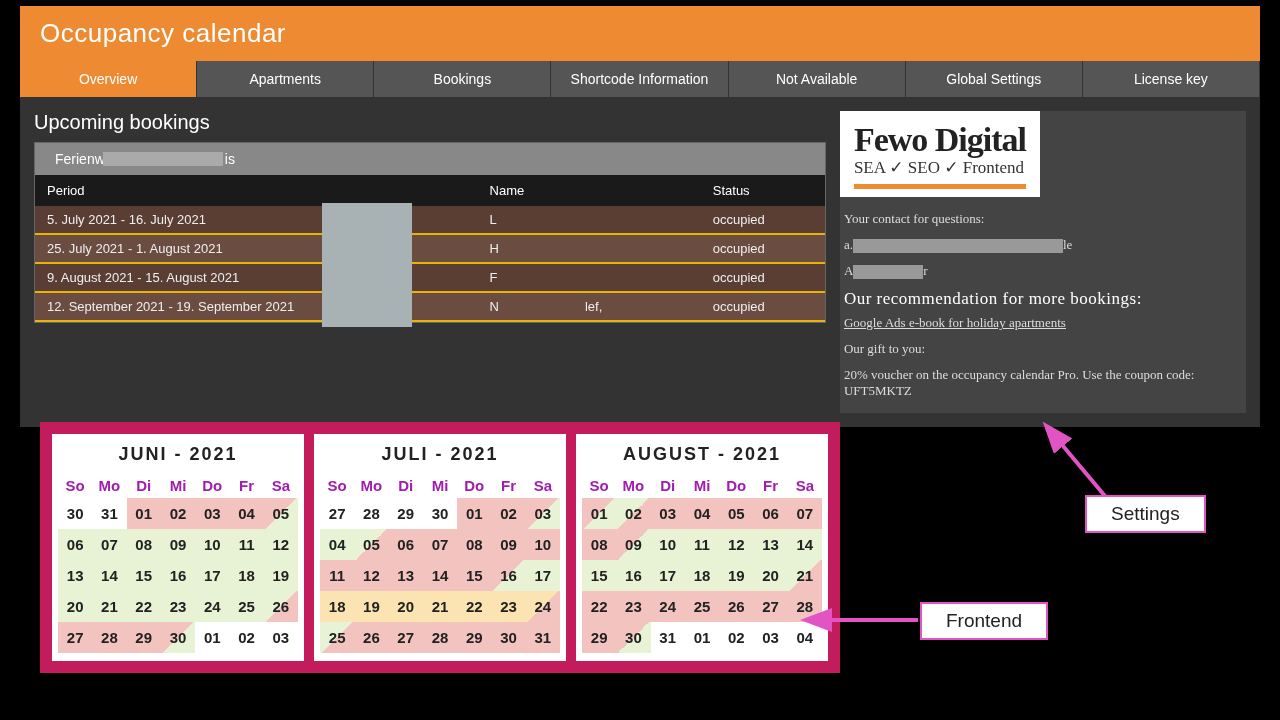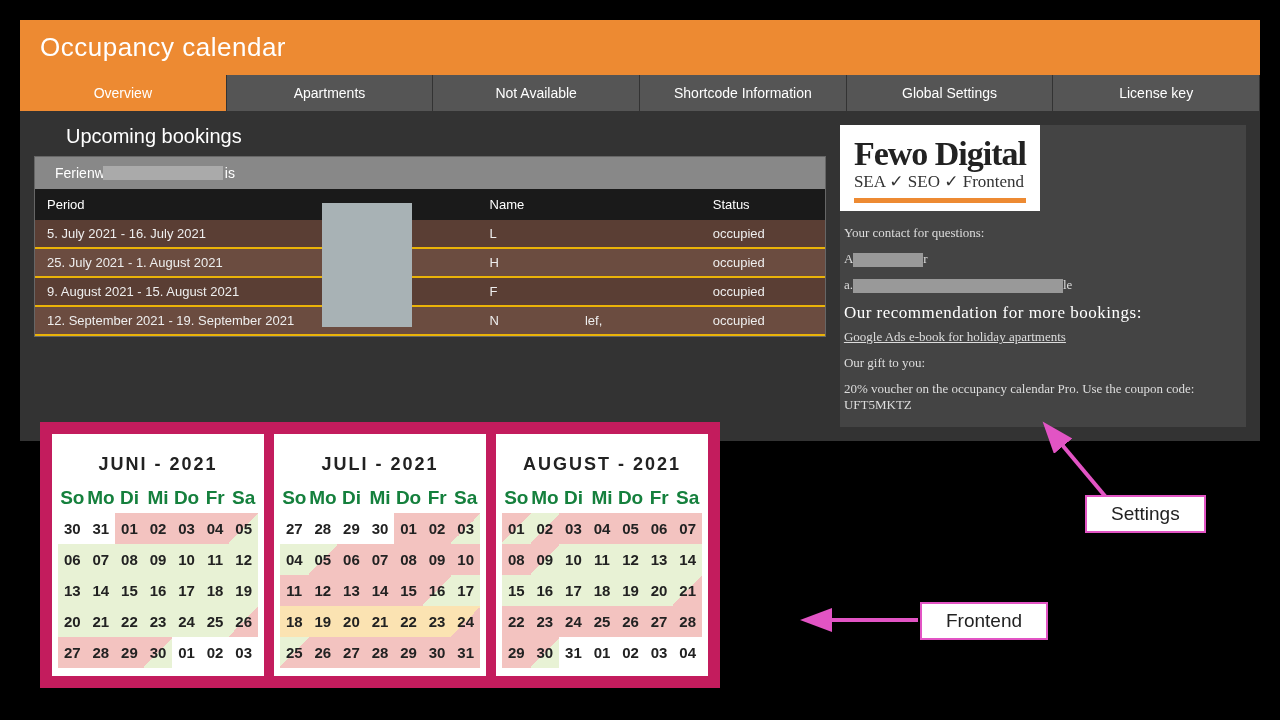--- a/index.html
+++ b/index.html
@@ -1,71 +1,72 @@
 <!DOCTYPE html>
 <html><head>
 <meta charset="utf-8">
 <style>
   * { box-sizing: border-box; margin: 0; padding: 0; }
   body { font-family: 'Segoe UI', Arial, sans-serif; background: #000; width: 1280px; height: 720px; overflow: hidden; position: relative; }
-  .frame { position: absolute; top: 18px; left: 18px; right: 18px; background: #333; border: 2px solid #000; }
+  .frame { position: absolute; top: 4px; left: 18px; right: 18px; background: #333; border: 2px solid #000; }
   .header-bar { background: #ed8a32; color: #fff; padding: 12px 20px; font-size: 26px; font-weight: 300; letter-spacing: 0.5px; }
   .tabs { display: flex; background: #333; }
   .tab { flex: 1; text-align: center; padding: 10px 0; background: #555; color: #fff; border-right: 1px solid #333; font-size: 14px; cursor: pointer; }
   .tab.active { background: #ed8a32; }
   .content { display: flex; padding: 14px; gap: 14px; background: #333; }
   .left-col { flex: 1.95; }
   .right-col { flex: 1; font-family: Liberation Serif, serif; }
-  .section-title { color: #fff; font-size: 20px; font-weight: 300; margin-bottom: 8px; margin-left: 32px; }
+  .section-title { color: #fff; font-size: 20px; font-weight: 300; margin-bottom: 8px; }
   .table-wrap { border: 1px solid #666; }
   .table-header-row { background: #888; color: #fff; padding: 8px 20px; font-size: 14px; display: flex; align-items: center; }
   .table-header-row .redact { display:inline-block; width:120px; height:14px; background:#aaa; margin-left:-2px; margin-right:2px; vertical-align:middle;}
   table { width: 100%; border-collapse: collapse; }
   thead th { background: #1a1a1a; color: #fff; text-align: left; padding: 8px 12px; font-size: 13px; font-weight: 400; }
   tbody tr.r0 { background: #5a3e34; } tbody tr.r1 { background: #6b4c40; }
   tbody td { color: #eee; padding: 6px 12px; font-size: 13px; border-bottom: 2px solid #eab308; }
   .name-redact-overlay { position:absolute; background:#a8b2b5; }
   .sidebar-box { background: #444; padding: 0; }
   .logo { background:#fff; padding:10px 14px 8px; display:inline-block; margin: 0; }
   .logo .l1 { font-size: 34px; font-weight: 800; color:#222; letter-spacing:-1px; }
   .logo .l2 { font-size: 17px; color:#333; margin-top:-2px; }
   .logo .underline { height:5px; background:#ed8a32; margin-top:6px; width: 100%; }
   .side-text { color:#ddd; font-size:13px; padding: 14px 4px 4px; }
   .side-text p { margin-bottom: 10px; }
   .side-text .redact-line { display:inline-block; height:14px; background:#999; vertical-align:middle; }
   .rec-title { color:#fff; font-size:17px; font-weight:400; letter-spacing:0.5px; margin:10px 0 6px; }
   .side-text a { color:#ddd; text-decoration: underline; }
 
   .calendar-block { position:absolute; top:422px; left:40px; background:#c31c5d; padding:12px; display:flex; gap:10px; }
-  .cal { background:#fff; padding:20px 6px 8px; width:212px; }
+  .cal { background:#fff; padding:10px 6px 8px; width:252px; }
   .cal-title { text-align:center; font-weight:700; font-size:18px; letter-spacing:2px; color:#222; margin-bottom:8px; }
   .cal-grid { display:grid; grid-template-columns: repeat(7, 1fr); gap:0; }
-  .cal-dow { text-align:center; font-weight:700; font-size:19px; color:#15803d; padding:4px 0; }
+  .cal-dow { text-align:center; font-weight:700; font-size:15px; color:#a21caf; padding:4px 0; }
   .cal-day { text-align:center; font-weight:700; font-size:15px; color:#222; padding:7px 0; position:relative; }
   .free { background:#e8f2d5; }
   .occ  { background:#f3c3c0; }
   .out  { background:#fff; }
   .half-lt { background: linear-gradient(135deg, #f3c3c0 50%, #e8f2d5 50%); }
   .half-rt { background: linear-gradient(135deg, #e8f2d5 50%, #f3c3c0 50%); }
   .hl { background:#fbe3b2; }
   .hl-lt { background: linear-gradient(135deg, #fbe3b2 50%, #f3c3c0 50%); }
   .annot-box { position:absolute; border:2px solid #e254c4; background:#fff; color:#222; font-size:19px; padding:6px 24px; }
   .arrow { position:absolute; }
   .arrow svg { overflow:visible; }
 </style>
 </head>
 <body>
 
 <div class="frame">
   <div class="header-bar">Occupancy calendar</div>
   <div class="tabs" id="tabs">
       <div class="tab active">Overview</div>
       <div class="tab">Apartments</div>
+      <div class="tab">Bookings</div>
+      <div class="tab">Shortcode Information</div>
       <div class="tab">Not Available</div>
-      <div class="tab">Shortcode Information</div>
       <div class="tab">Global Settings</div>
       <div class="tab">License key</div>
     </div>
   <div class="content">
     <div class="left-col">
       <div class="section-title">Upcoming bookings</div>
       <div class="table-wrap">
         <div class="table-header-row">
           <span>Ferienw</span>
             <span class="redact"></span>
@@ -106,22 +107,22 @@
     </div>
     <div class="right-col">
       <div class="sidebar-box">
         <div class="logo">
           <div class="l1">Fewo Digital</div>
           <div class="l2">SEA ✓ SEO ✓ Frontend</div>
           <div class="underline"></div>
         </div>
         <div class="side-text">
           <p>Your contact for questions:</p>
+          <p><span>a.</span><span class="redact-line" style="width:210px"></span><span>le</span></p>
           <p><span>A</span><span class="redact-line" style="width:70px"></span><span>r</span></p>
-          <p><span>a.</span><span class="redact-line" style="width:210px"></span><span>le</span></p>
           <div class="rec-title">Our recommendation for more bookings:</div>
           <p><a href="#">Google Ads e-book for holiday apartments</a></p>
           <p>Our gift to you:</p>
           <p>20% voucher on the occupancy calendar Pro. Use the coupon code: UFT5MKTZ</p>
         </div>
       </div>
     </div>
   </div>
 </div>
 

